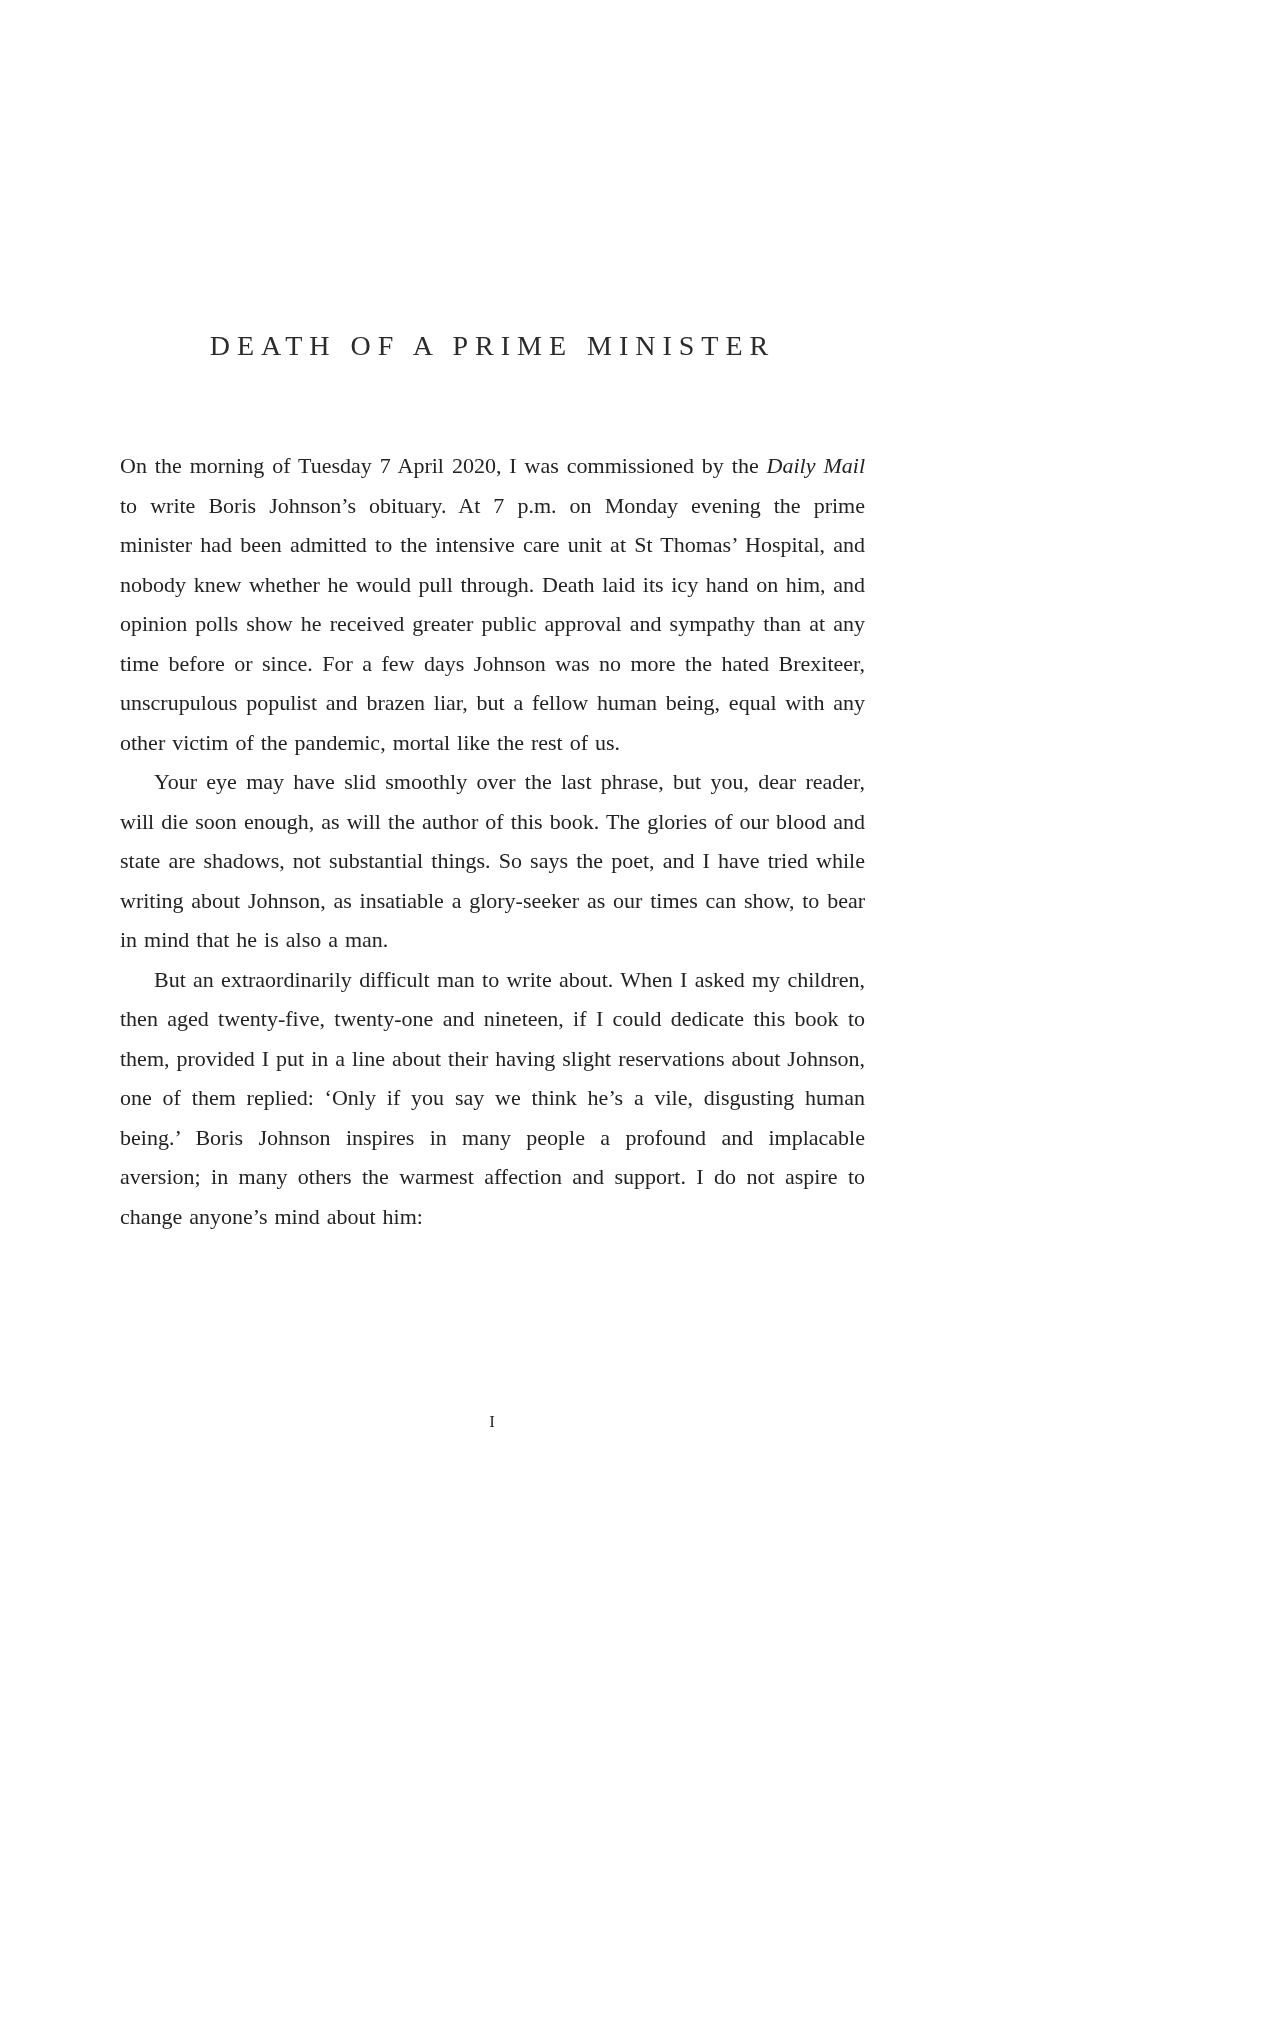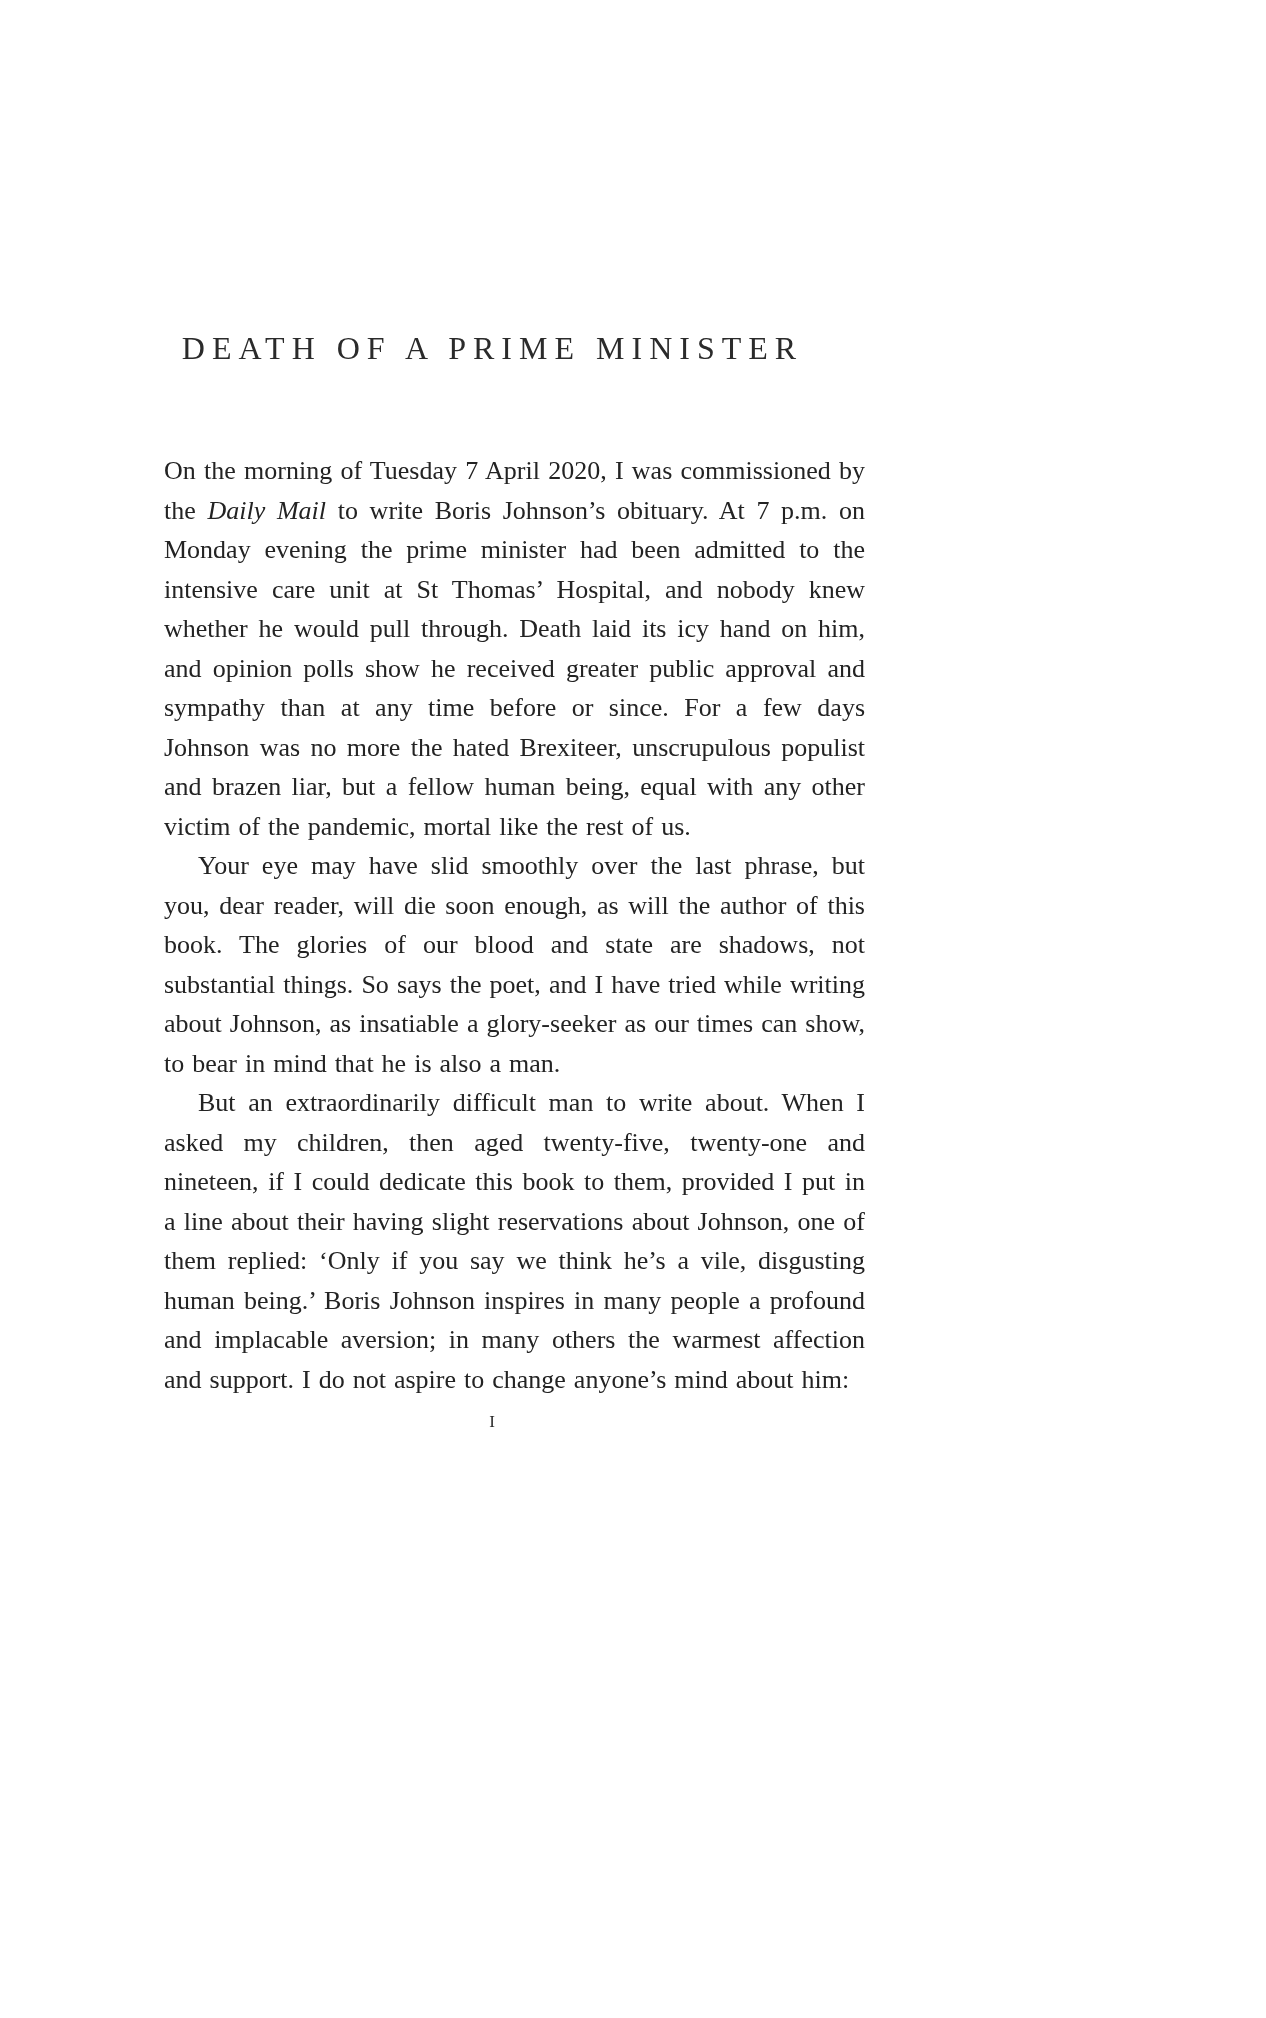--- a/index.html
+++ b/index.html
@@ -18,34 +18,33 @@
   }
   .text-block {
     position: absolute;
     left: 120px;
     top: 330px;
     width: 745px;
   }
   .chapter-title {
     font-family: "Liberation Serif", "DejaVu Serif", serif;
     font-weight: 400;
-    font-size: 32px;
+    font-size: 28px;
     letter-spacing: 7px;
     color: #2b2b2b;
     text-align: center;
     margin-bottom: 84px;
     white-space: nowrap;
   }
   .body-par {
-    font-size: 26px;
+    font-size: 22px;
     line-height: 39.5px;
     color: #232323;
     text-align: justify;
     word-spacing: 1.5px;
-    margin-left: 44px;
   }
   .body-par.indent {
     text-indent: 34px;
   }
   .body-par i {
     font-style: italic;
   }
   .page-number {
     position: absolute;
     left: 120px;

